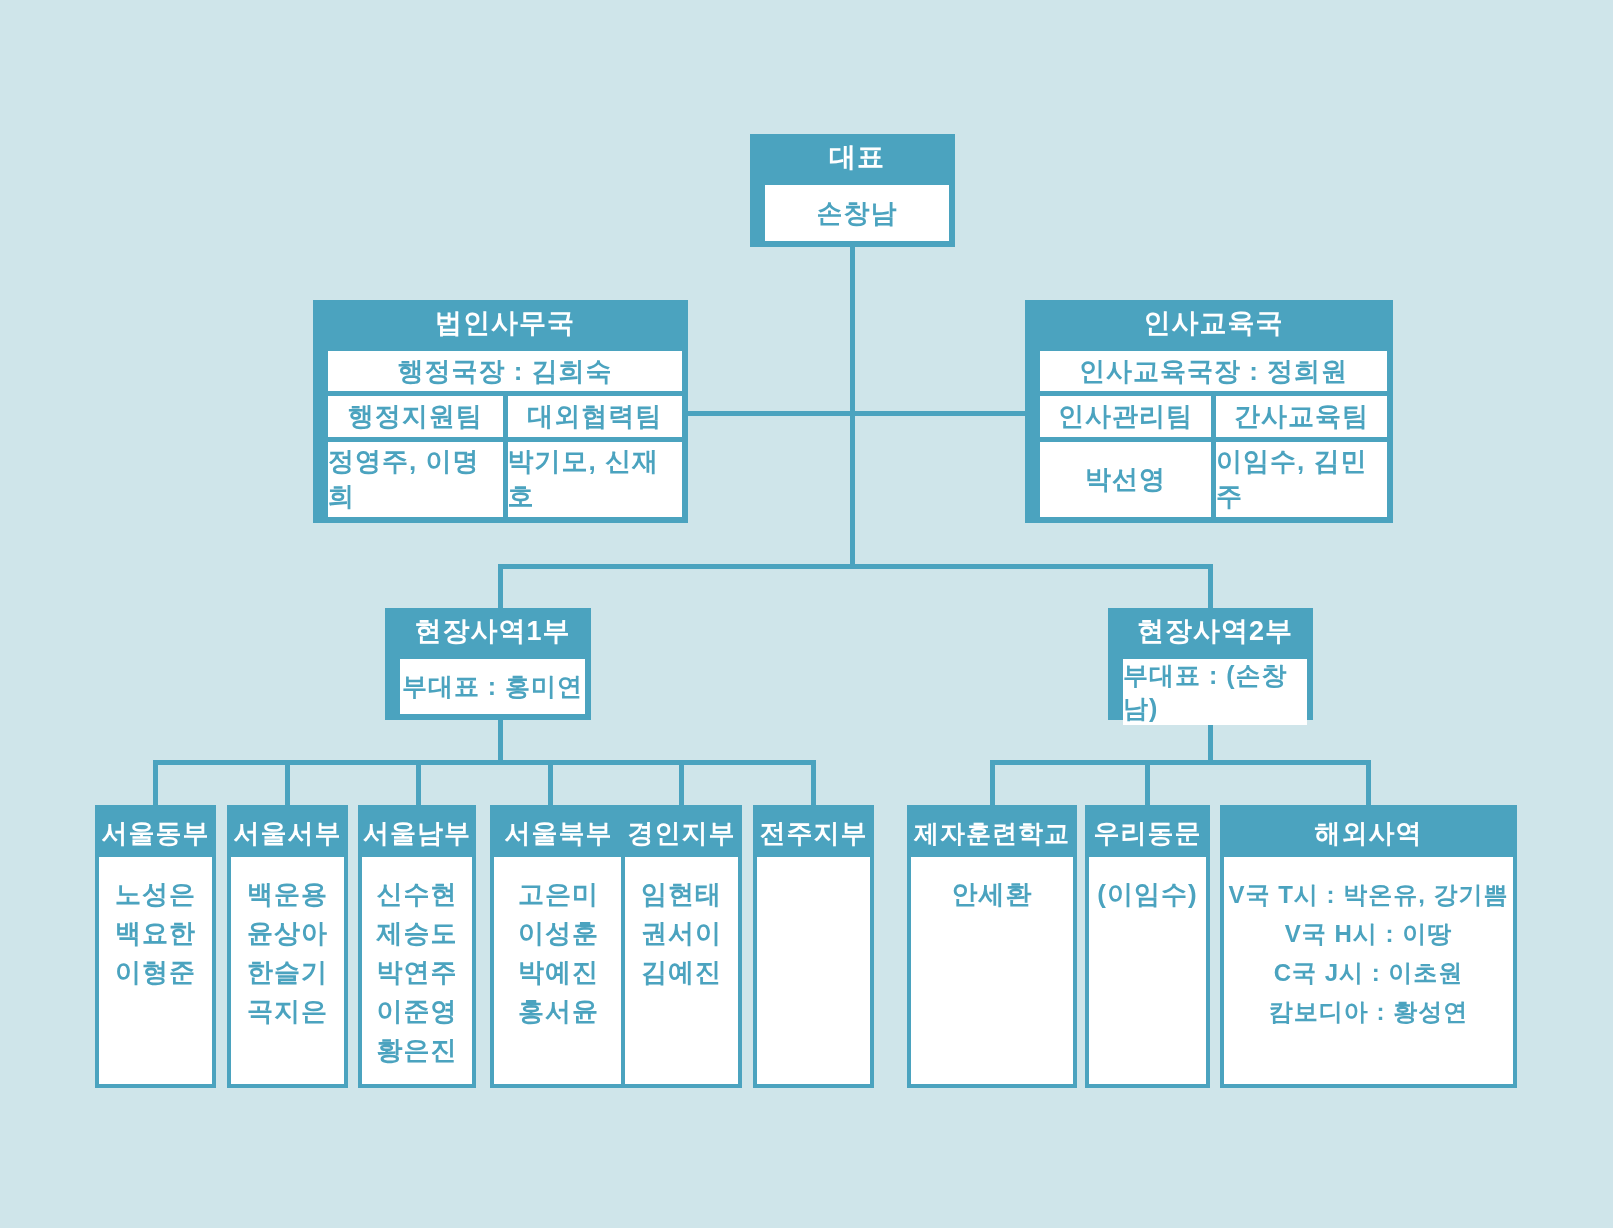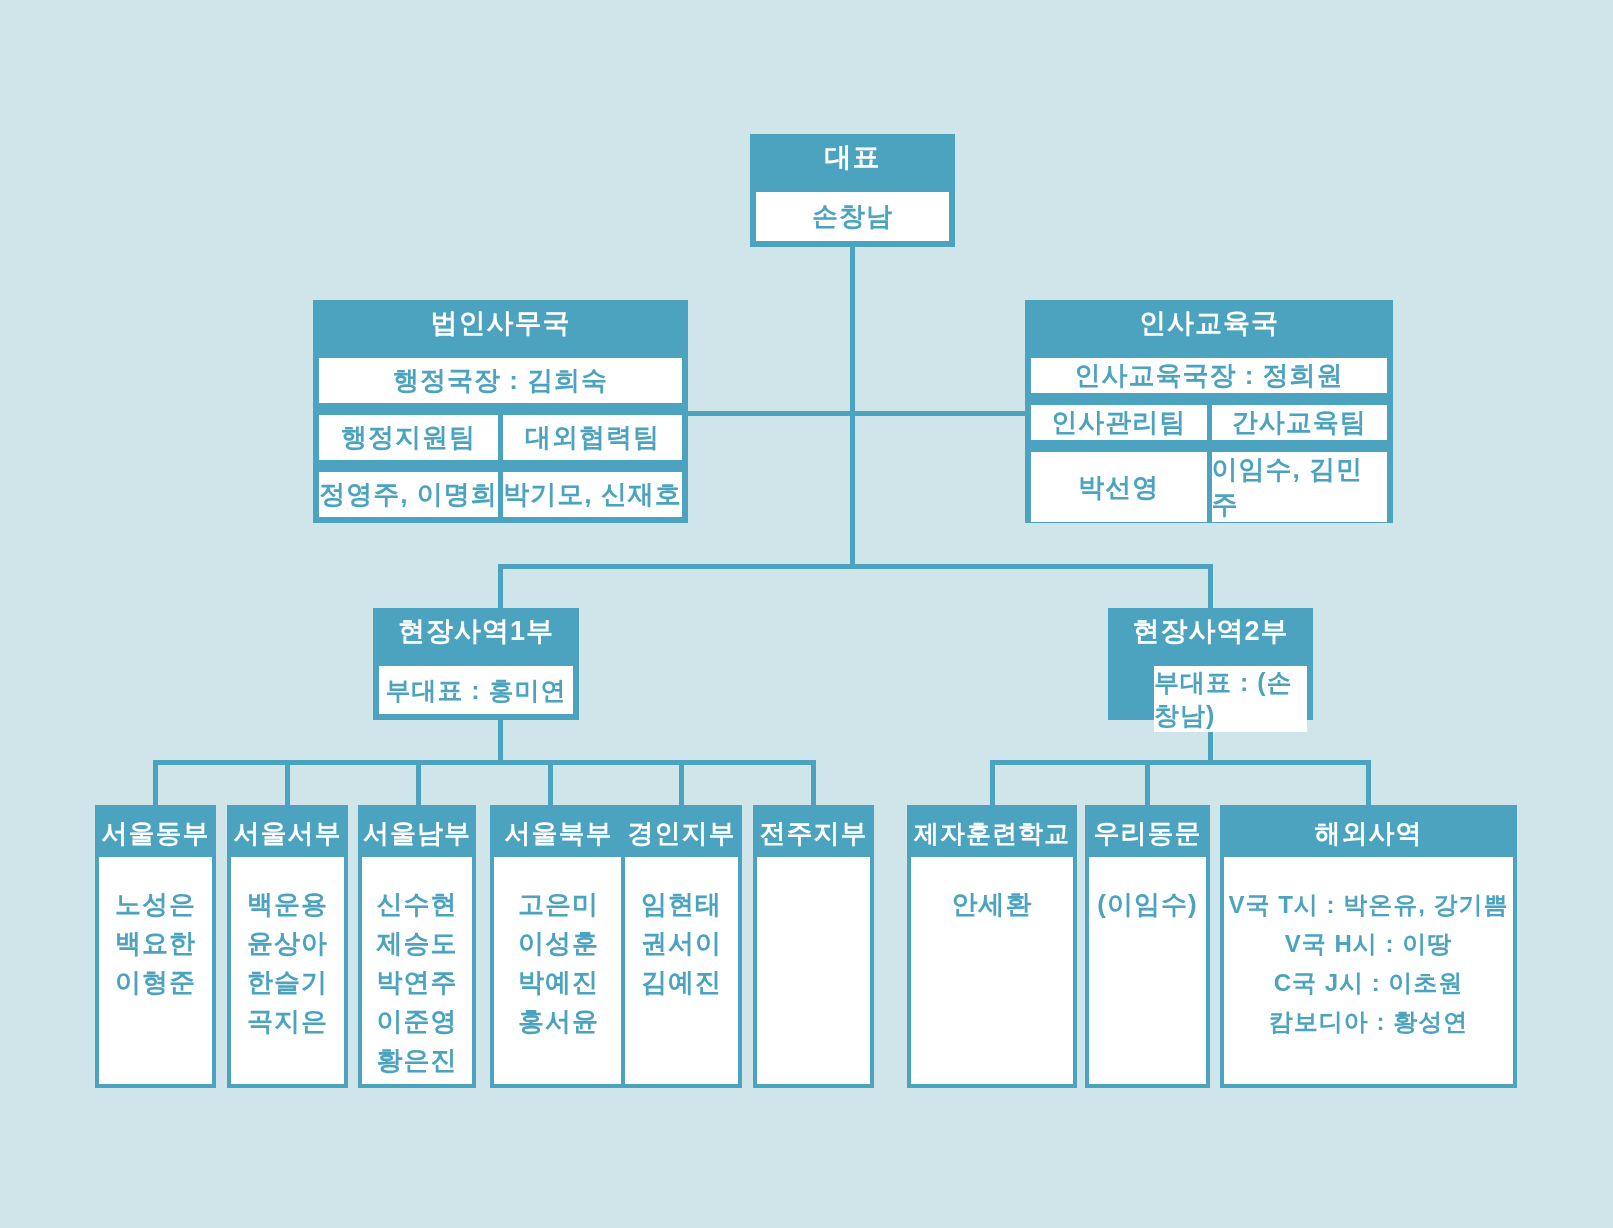--- a/index.html
+++ b/index.html
@@ -8,22 +8,22 @@
     background:#CFE5EA;
     font-family:"Liberation Sans", sans-serif;
     font-weight:bold;
     overflow:hidden;
   }
   .line { position:absolute; background:#4BA3BF; }
 
   
   .tealbox {
     position:absolute; background:#4BA3BF;
-    box-sizing:border-box; padding:0 6px 6px 6px;
-    display:flex; flex-direction:column; gap:12px;
+    box-sizing:border-box; padding:0 6px 6px 15px;
+    display:flex; flex-direction:column; gap:5px;
   }
   .hd {
     flex:0 0 auto; display:flex; align-items:center; justify-content:center;
     color:#FFFFFF; font-size:27px; letter-spacing:1px;
   }
   .bd {
     background:#FFFFFF; flex:1 1 auto;
     display:flex; align-items:center; justify-content:center;
     color:#4BA3BF; font-size:26px; letter-spacing:1px;
   }
@@ -38,21 +38,21 @@
   .branch {
     position:absolute; top:805px; height:283px;
     box-sizing:border-box; border:4px solid #4BA3BF; background:#FFFFFF;
   }
   .branch .bhd {
     height:48px; background:#4BA3BF; color:#FFFFFF;
     display:flex; align-items:center; justify-content:center;
     font-size:26px; letter-spacing:1px;
   }
   .branch .names {
-    padding-top:28px; text-align:center;
+    padding-top:18px; text-align:center;
     color:#4BA3BF; font-size:26px; line-height:39px; letter-spacing:1px;
   }
   .branch.wide .names { font-size:24px; }
 </style>
 </head>
 <body>
 
 <div class="canvas">
 
   <div class="line" style="left:850px; top:245px; width:5px; height:324px;"></div>
@@ -100,28 +100,28 @@
     <div class="split">
       <div class="cell">인사관리팀</div>
       <div class="cell">간사교육팀</div>
     </div>
     <div class="split">
       <div class="cell">박선영</div>
       <div class="cell">이임수, 김민주</div>
     </div>
   </div>
 
-  <div class="tealbox" style="left:373px; top:608px; width:206px; height:112px;">
+  <div class="tealbox" style="left:385px; top:608px; width:206px; height:112px;">
     <div class="hd" style="height:46px;">현장사역1부</div>
     <div class="bd" style="font-size:25px;">부대표 : 홍미연</div>
   </div>
 
   <div class="tealbox" style="left:1108px; top:608px; width:205px; height:112px;">
     <div class="hd" style="height:46px;">현장사역2부</div>
-    <div class="bd" style="font-size:25px;margin-left:40px;">부대표 : (손창남)</div>
+    <div class="bd" style="font-size:25px;">부대표 : (손창남)</div>
   </div>
 
   <div class="branch" style="left:95px; width:121px;">
     <div class="bhd">서울동부</div>
     <div class="names">
       <div>노성은</div>
       <div>백요한</div>
       <div>이형준</div>
     </div>
   </div>

